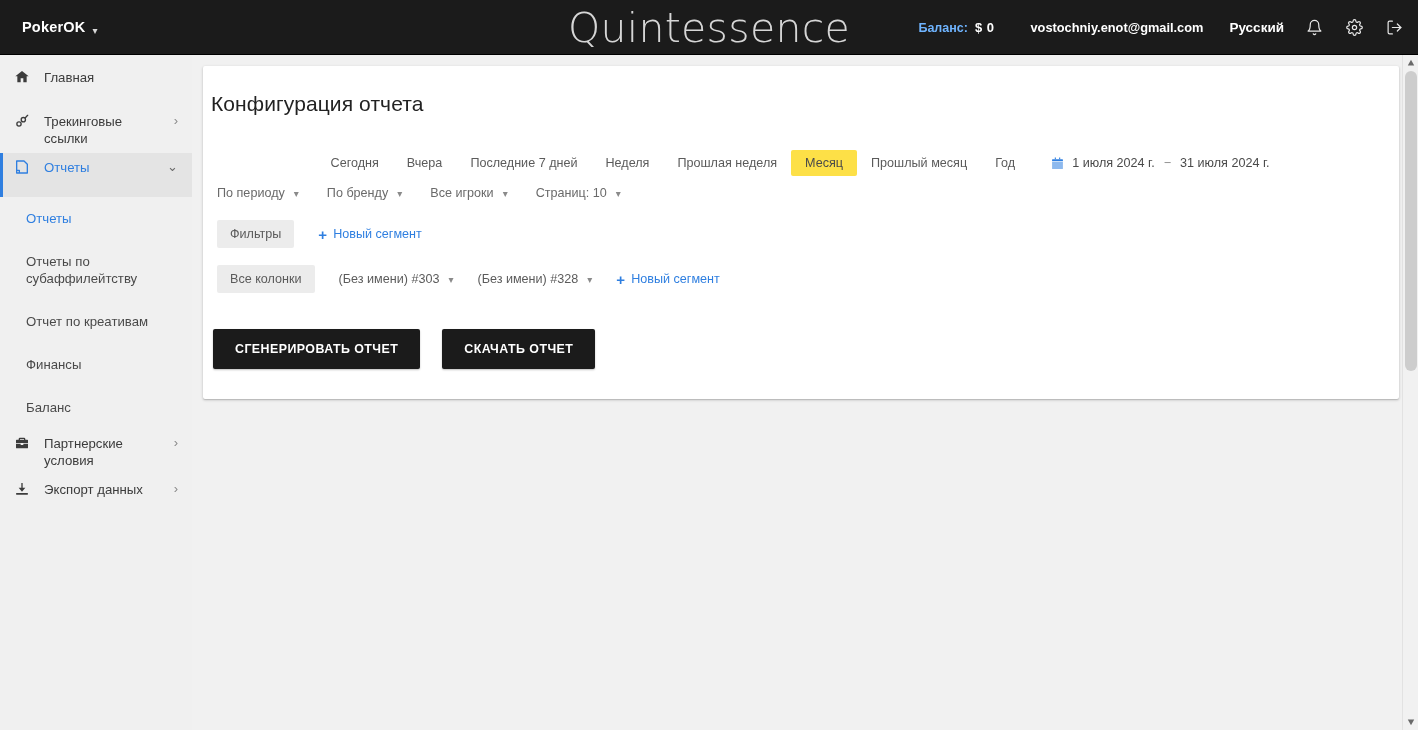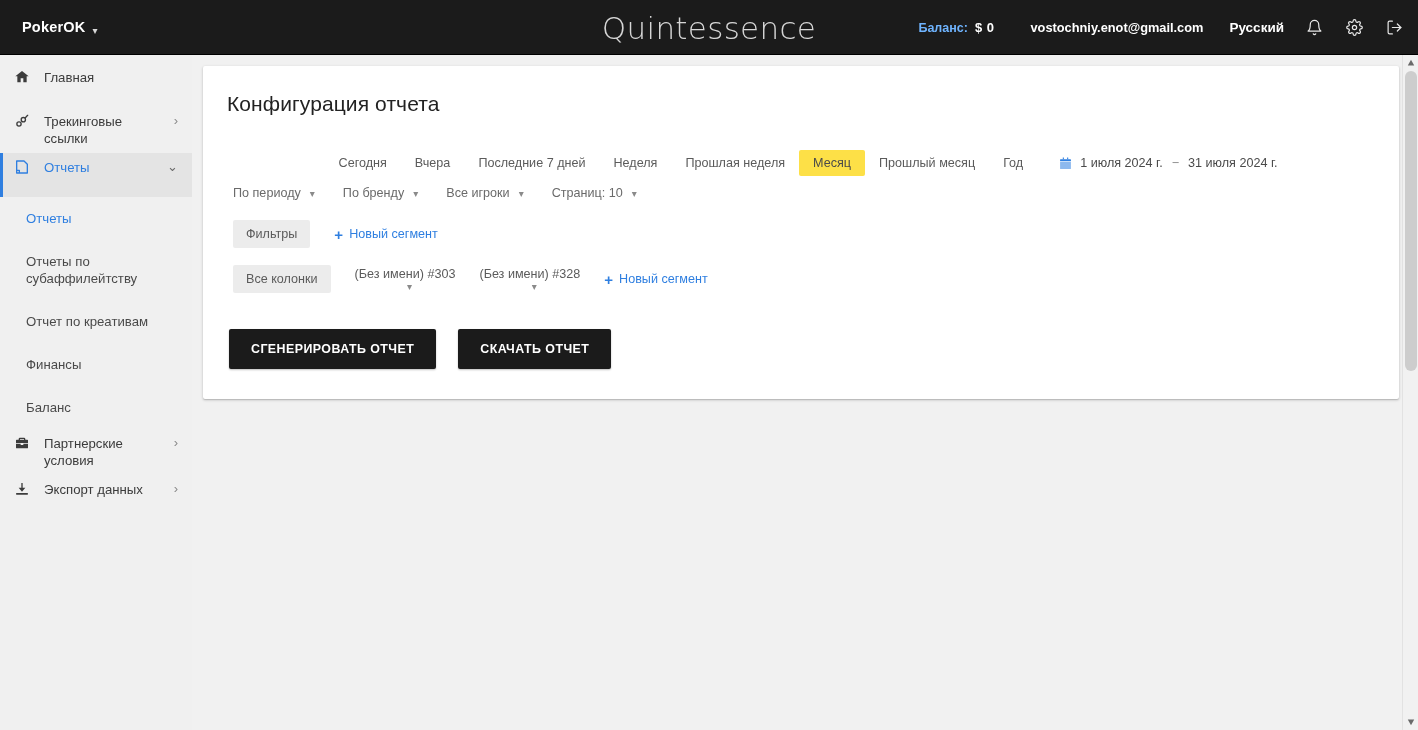--- a/index.html
+++ b/index.html
@@ -34,21 +34,21 @@
   .brand .caret { font-size: 10px; font-weight: normal; color: #d8d8d8; position: relative; top: 1px; }
 
   .logo {
     position: absolute; left: 0; right: 0; top: 0; height: 55px;
     display: flex; align-items: center; justify-content: center;
     pointer-events: none;
   }
   .logo span {
     font-family: "DejaVu Sans", sans-serif;
     font-weight: 300;
-    font-size: 31px;
+    font-size: 41px;
     color: #d6d6d6;
     letter-spacing: .3px;
   }
 
   .topright {
     position: absolute; right: 14px; top: 0; height: 55px;
     display: flex; align-items: center; gap: 0;
     z-index: 2;
   }
   .balance-label { color: #6fb4ff; font-size: 12.5px; font-weight: bold; margin-right: 7px; }
@@ -112,21 +112,21 @@
     position: absolute; top: 55px; left: 192px;
     width: 1218px; height: 675px;
     background: #f1f1f1;
     overflow: hidden;
   }
   .card {
     margin: 11px 11px 0 11px;
     background: #ffffff;
     border-radius: 2px;
     box-shadow: 0 1px 3px rgba(0,0,0,.22), 0 1px 1px rgba(0,0,0,.10);
-    padding: 20px 24px 30px 24px;
+    padding: 20px 24px 30px 8px;
     width: 1196px;
   }
   .card-title {
     font-size: 21px;
     color: #222222;
     font-weight: normal;
     margin: 6px 0 34px 0;
     letter-spacing: .1px;
   }
 
@@ -174,21 +174,21 @@
     color: #5b5b5b;
     background: #ececec;
     padding: 7px 13px;
     border-radius: 2px;
     cursor: pointer;
     white-space: nowrap;
   }
   .seg-dd {
     display: flex; align-items: center;
     font-size: 12.6px; color: #5b5b5b;
-    margin-left: 24px; cursor: pointer; white-space: nowrap; flex-direction: column;
+    margin-left: 24px; cursor: pointer; white-space: nowrap;
   }
   .seg-dd .cv { margin-left: 9px; font-size: 10px; color: #8a8a8a; }
   .newseg {
     display: flex; align-items: center;
     font-size: 12.6px;
     color: #2f7fe0;
     margin-left: 24px;
     cursor: pointer;
     white-space: nowrap;
   }

